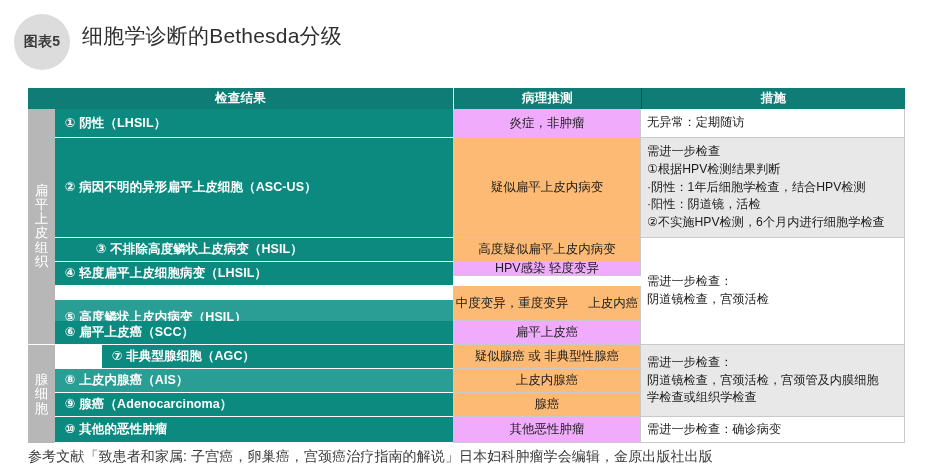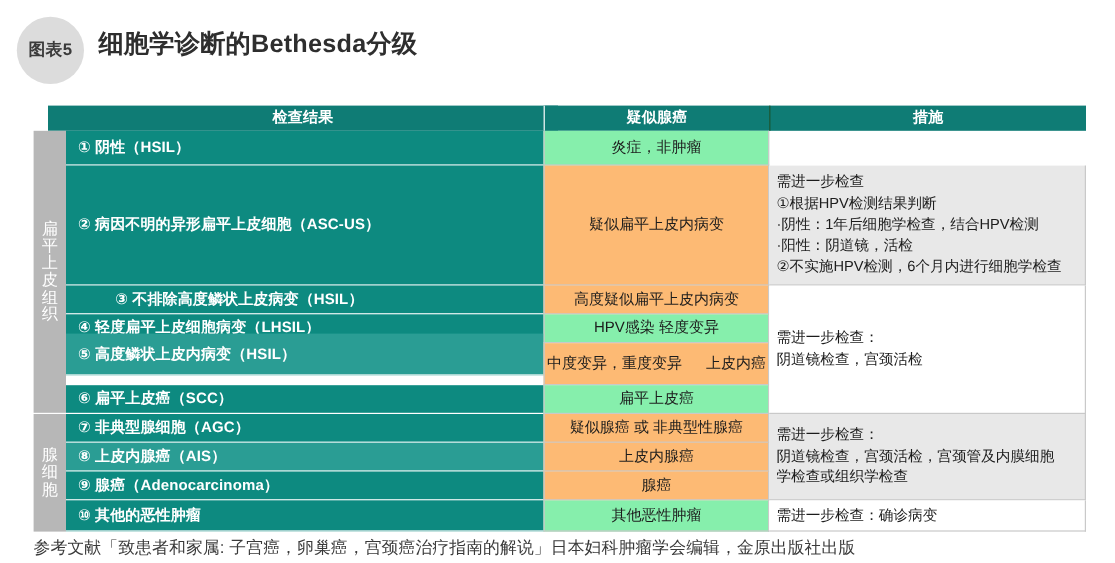--- a/index.html
+++ b/index.html
@@ -37,21 +37,21 @@
     justify-content: center;
     font-size: 14px;
     font-weight: 700;
     color: #3b3b3b;
     letter-spacing: .3px;
   }
   .chart-title {
     position: absolute;
     left: 82px; top: 22px;
     font-size: 21px;
-    font-weight: 700;
+    font-weight: 400;
     color: #2e2e2e;
     letter-spacing: .2px;
     white-space: nowrap;
   }
 
   
   .table-wrap {
     position: absolute;
     left: 28px; top: 88px;
     width: 877px; height: 355px;
@@ -94,21 +94,21 @@
     background: #0f7c75;
     color: #ffffff;
     font-size: 12.5px;
     font-weight: 700;
     display: flex;
     align-items: center;
     justify-content: center;
     box-sizing: border-box;
     letter-spacing: .2px;
   }
-  .hdr.h1 { left: 12px;   width: 425px; }
+  .hdr.h1 { left: 0;   width: 425px; }
   .hdr.h2 { left: 425px; width: 188px; border-left: 1px solid #ffffff; }
   .hdr.h3 { left: 613px; width: 264px; border-left: 1px solid #14532d; }
 
   
   .rcell {
     position: absolute;
     left: 27px;
     width: 398px;
     background: #0d8a80;
     color: #ffffff;
@@ -132,21 +132,21 @@
     font-size: 12.5px;
     display: flex;
     align-items: center;
     justify-content: center;
     text-align: center;
     box-sizing: border-box;
     border-bottom: 1px solid #c9c9c9;
     border-left: 1px solid #c9c9c9;
     border-right: 1px solid #c9c9c9;
     line-height: 1.35;
-    background: #86efac;
+    background: #f0abfc;
   }
   .pcell.shade { background: #fdba74; }
 
   
   .mcell {
     position: absolute;
     left: 613px;
     width: 264px;
     color: #1c1c1c;
     font-size: 12.2px;
@@ -178,66 +178,69 @@
 <div class="title-area">
   <div class="badge-circle"></div>
   <div class="badge-label">图表5</div>
   <div class="chart-title">细胞学诊断的Bethesda分级</div>
 </div>
 
 <div class="table-wrap">
   <div class="grid">
 
     <div class="hdr h1">检查结果</div>
-    <div class="hdr h2">疑似腺癌</div>
+    <div class="hdr h2">病理推测</div>
     <div class="hdr h3">措施</div>
 
     <div class="groupcol" style="top:21px;height:235px;">
       <div class="vtext">
         <span>扁</span>
         <span>平</span>
         <span>上</span>
         <span>皮</span>
         <span>组</span>
         <span>织</span>
       </div>
     </div>
     <div class="groupcol" style="top:257px;height:98px;">
       <div class="vtext">
         <span>腺</span>
         <span>细</span>
         <span>胞</span>
       </div>
     </div>
 
-    <div class="rcell" style="top:21px;  height:29px;">① 阴性（HSIL）</div>
+    <div class="rcell" style="top:21px;  height:29px;">① 阴性（LHSIL）</div>
     <div class="rcell" style="top:50px;  height:100px;">② 病因不明的异形扁平上皮细胞（ASC-US）</div>
     <div class="rcell" style="top:150px; height:24px;padding-left:41px;">③ 不排除高度鳞状上皮病变（HSIL）</div>
     <div class="rcell" style="top:174px; height:24px;">④ 轻度扁平上皮细胞病变（LHSIL）</div>
-    <div class="rcell alt" style="top:190px; height:35px;">⑤ 高度鳞状上皮内病变（HSIL）</div>
+    <div class="rcell alt" style="top:212px; height:35px;">⑤ 高度鳞状上皮内病变（HSIL）</div>
     <div class="rcell" style="top:233px; height:24px;">⑥ 扁平上皮癌（SCC）</div>
-    <div class="rcell" style="top:257px; height:24px;">⑦ 非典型腺细胞（AGC）</div>
+    <div class="rcell" style="top:257px; height:24px;margin-left:47px;">⑦ 非典型腺细胞（AGC）</div>
     <div class="rcell alt" style="top:281px; height:24px;">⑧ 上皮内腺癌（AIS）</div>
     <div class="rcell" style="top:305px; height:24px;">⑨ 腺癌（Adenocarcinoma）</div>
     <div class="rcell" style="top:329px; height:26px;">⑩ 其他的恶性肿瘤</div>
 
     <div class="pcell" style="top:21px;  height:29px;">炎症，非肿瘤</div>
     <div class="pcell shade" style="top:50px;  height:100px;">疑似扁平上皮内病变</div>
     <div class="pcell shade" style="top:150px; height:24px;">高度疑似扁平上皮内病变</div>
-    <div class="pcell" style="top:174px; height:24px;">HPV感染  轻度变异</div>
+    <div class="pcell" style="top:174px; height:14px;">HPV感染  轻度变异</div>
     <div class="pcell shade" style="top:198px; height:35px;gap:20px;">
       <div>中度变异，重度变异</div>
       <div>上皮内癌</div>
     </div>
     <div class="pcell" style="top:233px; height:24px;">扁平上皮癌</div>
     <div class="pcell shade" style="top:257px; height:24px;">疑似腺癌 或 非典型性腺癌</div>
     <div class="pcell shade" style="top:281px; height:24px;">上皮内腺癌</div>
     <div class="pcell shade" style="top:305px; height:24px;">腺癌</div>
     <div class="pcell" style="top:329px; height:26px;">其他恶性肿瘤</div>
 
+    <div class="mcell" style="top:21px; height:29px;">
+      <span class="ln">无异常：定期随访</span>
+    </div>
 
     <div class="mcell shade" style="top:50px; height:100px;">
       <span class="ln">需进一步检查</span>
       <span class="ln">①根据HPV检测结果判断</span>
       <span class="ln">·阴性：1年后细胞学检查，结合HPV检测</span>
       <span class="ln">·阳性：阴道镜，活检</span>
       <span class="ln">②不实施HPV检测，6个月内进行细胞学检查</span>
     </div>
 
     <div class="mcell" style="top:150px; height:107px;">

